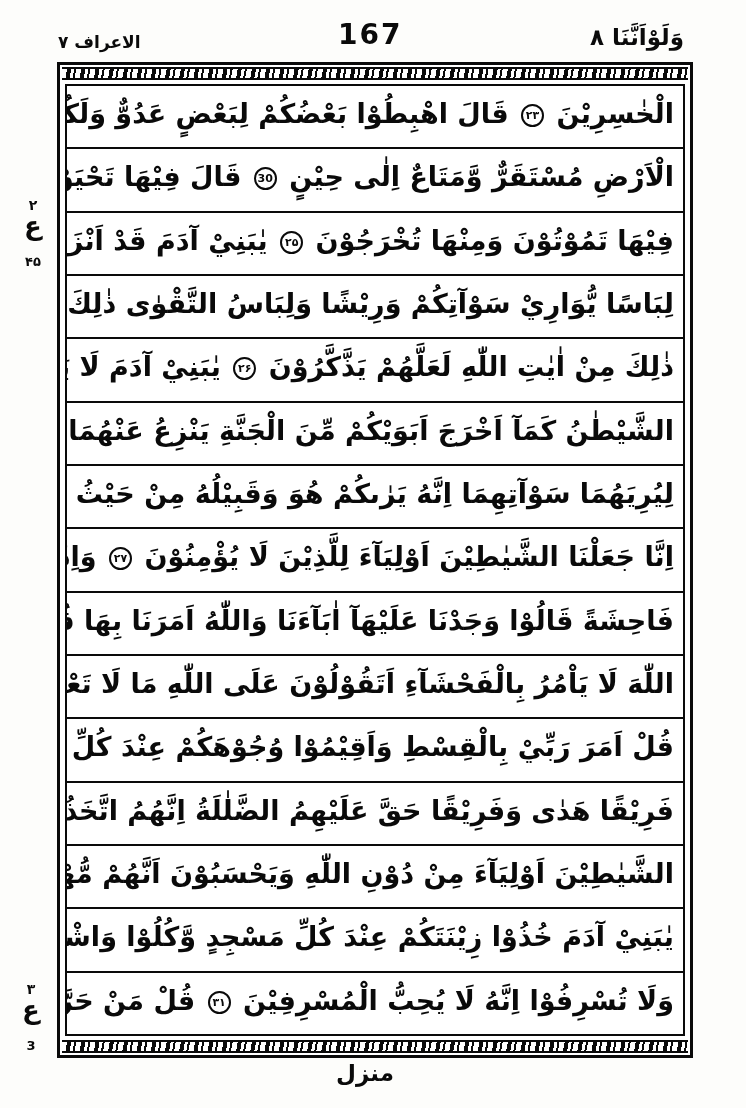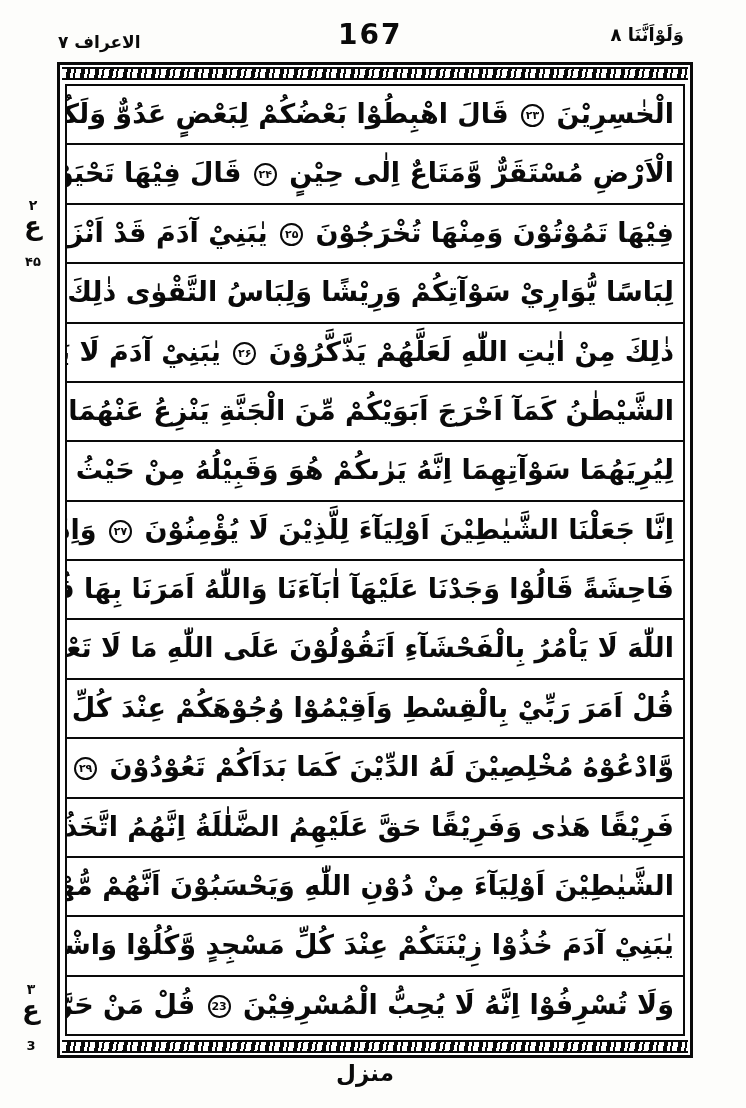--- a/index.html
+++ b/index.html
@@ -7,21 +7,21 @@
   body {
     position:relative;
     width:746px; height:1108px;
     background:#fdfdfb;
     font-family:"DejaVu Sans", sans-serif;
     color:#0a0a0a;
     overflow:hidden;
   }
   
   .hdr-item { position:absolute; font-weight:bold; direction:rtl; }
-  .hdr-juz   { top:24px; right:62px;  font-size:18px; }
+  .hdr-juz   { top:24px; right:62px;  font-size:23px; }
   .hdr-page  { top:18px; left:338px;  font-size:28px; letter-spacing:2px; }
   .hdr-surah { top:32px; left:58px;   font-size:17px; }
   
   .frame {
     position:absolute; left:57px; top:62px; width:636px; height:996px;
     border:3px solid #0a0a0a; background:#fff;
   }
   .orn {
     position:absolute; left:2px; right:2px; height:13px;
     border-top:2px solid #0a0a0a; border-bottom:2px solid #0a0a0a;
@@ -72,35 +72,34 @@
 
 <div class="hdr-item hdr-juz">وَلَوْاَنَّنَا ۸</div>
 <div class="hdr-item hdr-page">167</div>
 <div class="hdr-item hdr-surah">الاعراف ۷</div>
 
 <div class="frame">
   <div class="orn orn-top"></div>
   <div class="orn orn-bottom"></div>
   <div class="inner">
       <div class="row" dir="rtl"><span>الْخٰسِرِيْنَ</span> <span class="medallion">۲۳</span> <span>قَالَ اهْبِطُوْا بَعْضُكُمْ لِبَعْضٍ عَدُوٌّ وَلَكُمْ فِي</span> </div>
-      <div class="row" dir="rtl"><span>الْاَرْضِ مُسْتَقَرٌّ وَّمَتَاعٌ اِلٰى حِيْنٍ</span> <span class="medallion">۲۴</span> <span>قَالَ فِيْهَا تَحْيَوْنَ وَ</span> </div>
+      <div class="row" dir="rtl"><span>الْاَرْضِ مُسْتَقَرٌّ وَّمَتَاعٌ اِلٰى حِيْنٍ</span> <span class="medallion">30</span> <span>قَالَ فِيْهَا تَحْيَوْنَ وَ</span> </div>
       <div class="row" dir="rtl"><span>فِيْهَا تَمُوْتُوْنَ وَمِنْهَا تُخْرَجُوْنَ</span> <span class="medallion">۲۵</span> <span>يٰبَنِيْ آدَمَ قَدْ اَنْزَلْنَا عَلَيْكُمْ</span> </div>
       <div class="row" dir="rtl"><span>لِبَاسًا يُّوَارِيْ سَوْآتِكُمْ وَرِيْشًا وَلِبَاسُ التَّقْوٰى ذٰلِكَ خَيْرٌ</span> </div>
       <div class="row" dir="rtl"><span>ذٰلِكَ مِنْ اٰيٰتِ اللّٰهِ لَعَلَّهُمْ يَذَّكَّرُوْنَ</span> <span class="medallion">۲۶</span> <span>يٰبَنِيْ آدَمَ لَا يَفْتِنَنَّكُمُ</span> </div>
       <div class="row" dir="rtl"><span>الشَّيْطٰنُ كَمَآ اَخْرَجَ اَبَوَيْكُمْ مِّنَ الْجَنَّةِ يَنْزِعُ عَنْهُمَا لِبَاسَهُمَا</span> </div>
       <div class="row" dir="rtl"><span>لِيُرِيَهُمَا سَوْآتِهِمَا اِنَّهُ يَرٰىكُمْ هُوَ وَقَبِيْلُهُ مِنْ حَيْثُ لَا تَرَوْنَهُمْ</span> </div>
       <div class="row" dir="rtl"><span>اِنَّا جَعَلْنَا الشَّيٰطِيْنَ اَوْلِيَآءَ لِلَّذِيْنَ لَا يُؤْمِنُوْنَ</span> <span class="medallion">۲۷</span> <span>وَاِذَا فَعَلُوْا</span> </div>
       <div class="row" dir="rtl"><span>فَاحِشَةً قَالُوْا وَجَدْنَا عَلَيْهَآ اٰبَآءَنَا وَاللّٰهُ اَمَرَنَا بِهَا قُلْ اِنَّ</span> </div>
       <div class="row" dir="rtl"><span>اللّٰهَ لَا يَاْمُرُ بِالْفَحْشَآءِ اَتَقُوْلُوْنَ عَلَى اللّٰهِ مَا لَا تَعْلَمُوْنَ</span>  </div>
       <div class="row" dir="rtl"><span>قُلْ اَمَرَ رَبِّيْ بِالْقِسْطِ وَاَقِيْمُوْا وُجُوْهَكُمْ عِنْدَ كُلِّ مَسْجِدٍ</span> </div>
-      <div class="row" dir="rtl"><span>وَّادْعُوْهُ مُخْلِصِيْنَ لَهُ الدِّيْنَ كَمَا بَدَاَكُمْ تَعُوْدُوْنَ</span> <span class="medallion">۲۹</span> </div>
       <div class="row" dir="rtl"><span>فَرِيْقًا هَدٰى وَفَرِيْقًا حَقَّ عَلَيْهِمُ الضَّلٰلَةُ اِنَّهُمُ اتَّخَذُوا</span> </div>
       <div class="row" dir="rtl"><span>الشَّيٰطِيْنَ اَوْلِيَآءَ مِنْ دُوْنِ اللّٰهِ وَيَحْسَبُوْنَ اَنَّهُمْ مُّهْتَدُوْنَ</span>  </div>
       <div class="row" dir="rtl"><span>يٰبَنِيْ آدَمَ خُذُوْا زِيْنَتَكُمْ عِنْدَ كُلِّ مَسْجِدٍ وَّكُلُوْا وَاشْرَبُوْا</span> </div>
-      <div class="row" dir="rtl"><span>وَلَا تُسْرِفُوْا اِنَّهُ لَا يُحِبُّ الْمُسْرِفِيْنَ</span> <span class="medallion">23</span> <span>قُلْ مَنْ حَرَّمَ زِيْنَةَ اللّٰهِ</span> </div>
+      <div class="row" dir="rtl"><span>وَلَا تُسْرِفُوْا اِنَّهُ لَا يُحِبُّ الْمُسْرِفِيْنَ</span> <span class="medallion">۳۱</span> <span>قُلْ مَنْ حَرَّمَ زِيْنَةَ اللّٰهِ</span> </div>
     </div>
 </div>
 
 <div class="ruku ruku-1">
   <span class="mk-top">۲</span>
   <span class="mk-ain">ع</span>
   <span class="mk-bottom">۴۵</span>
 </div>
 <div class="ruku ruku-2">
   <span class="mk-top">۳</span>

